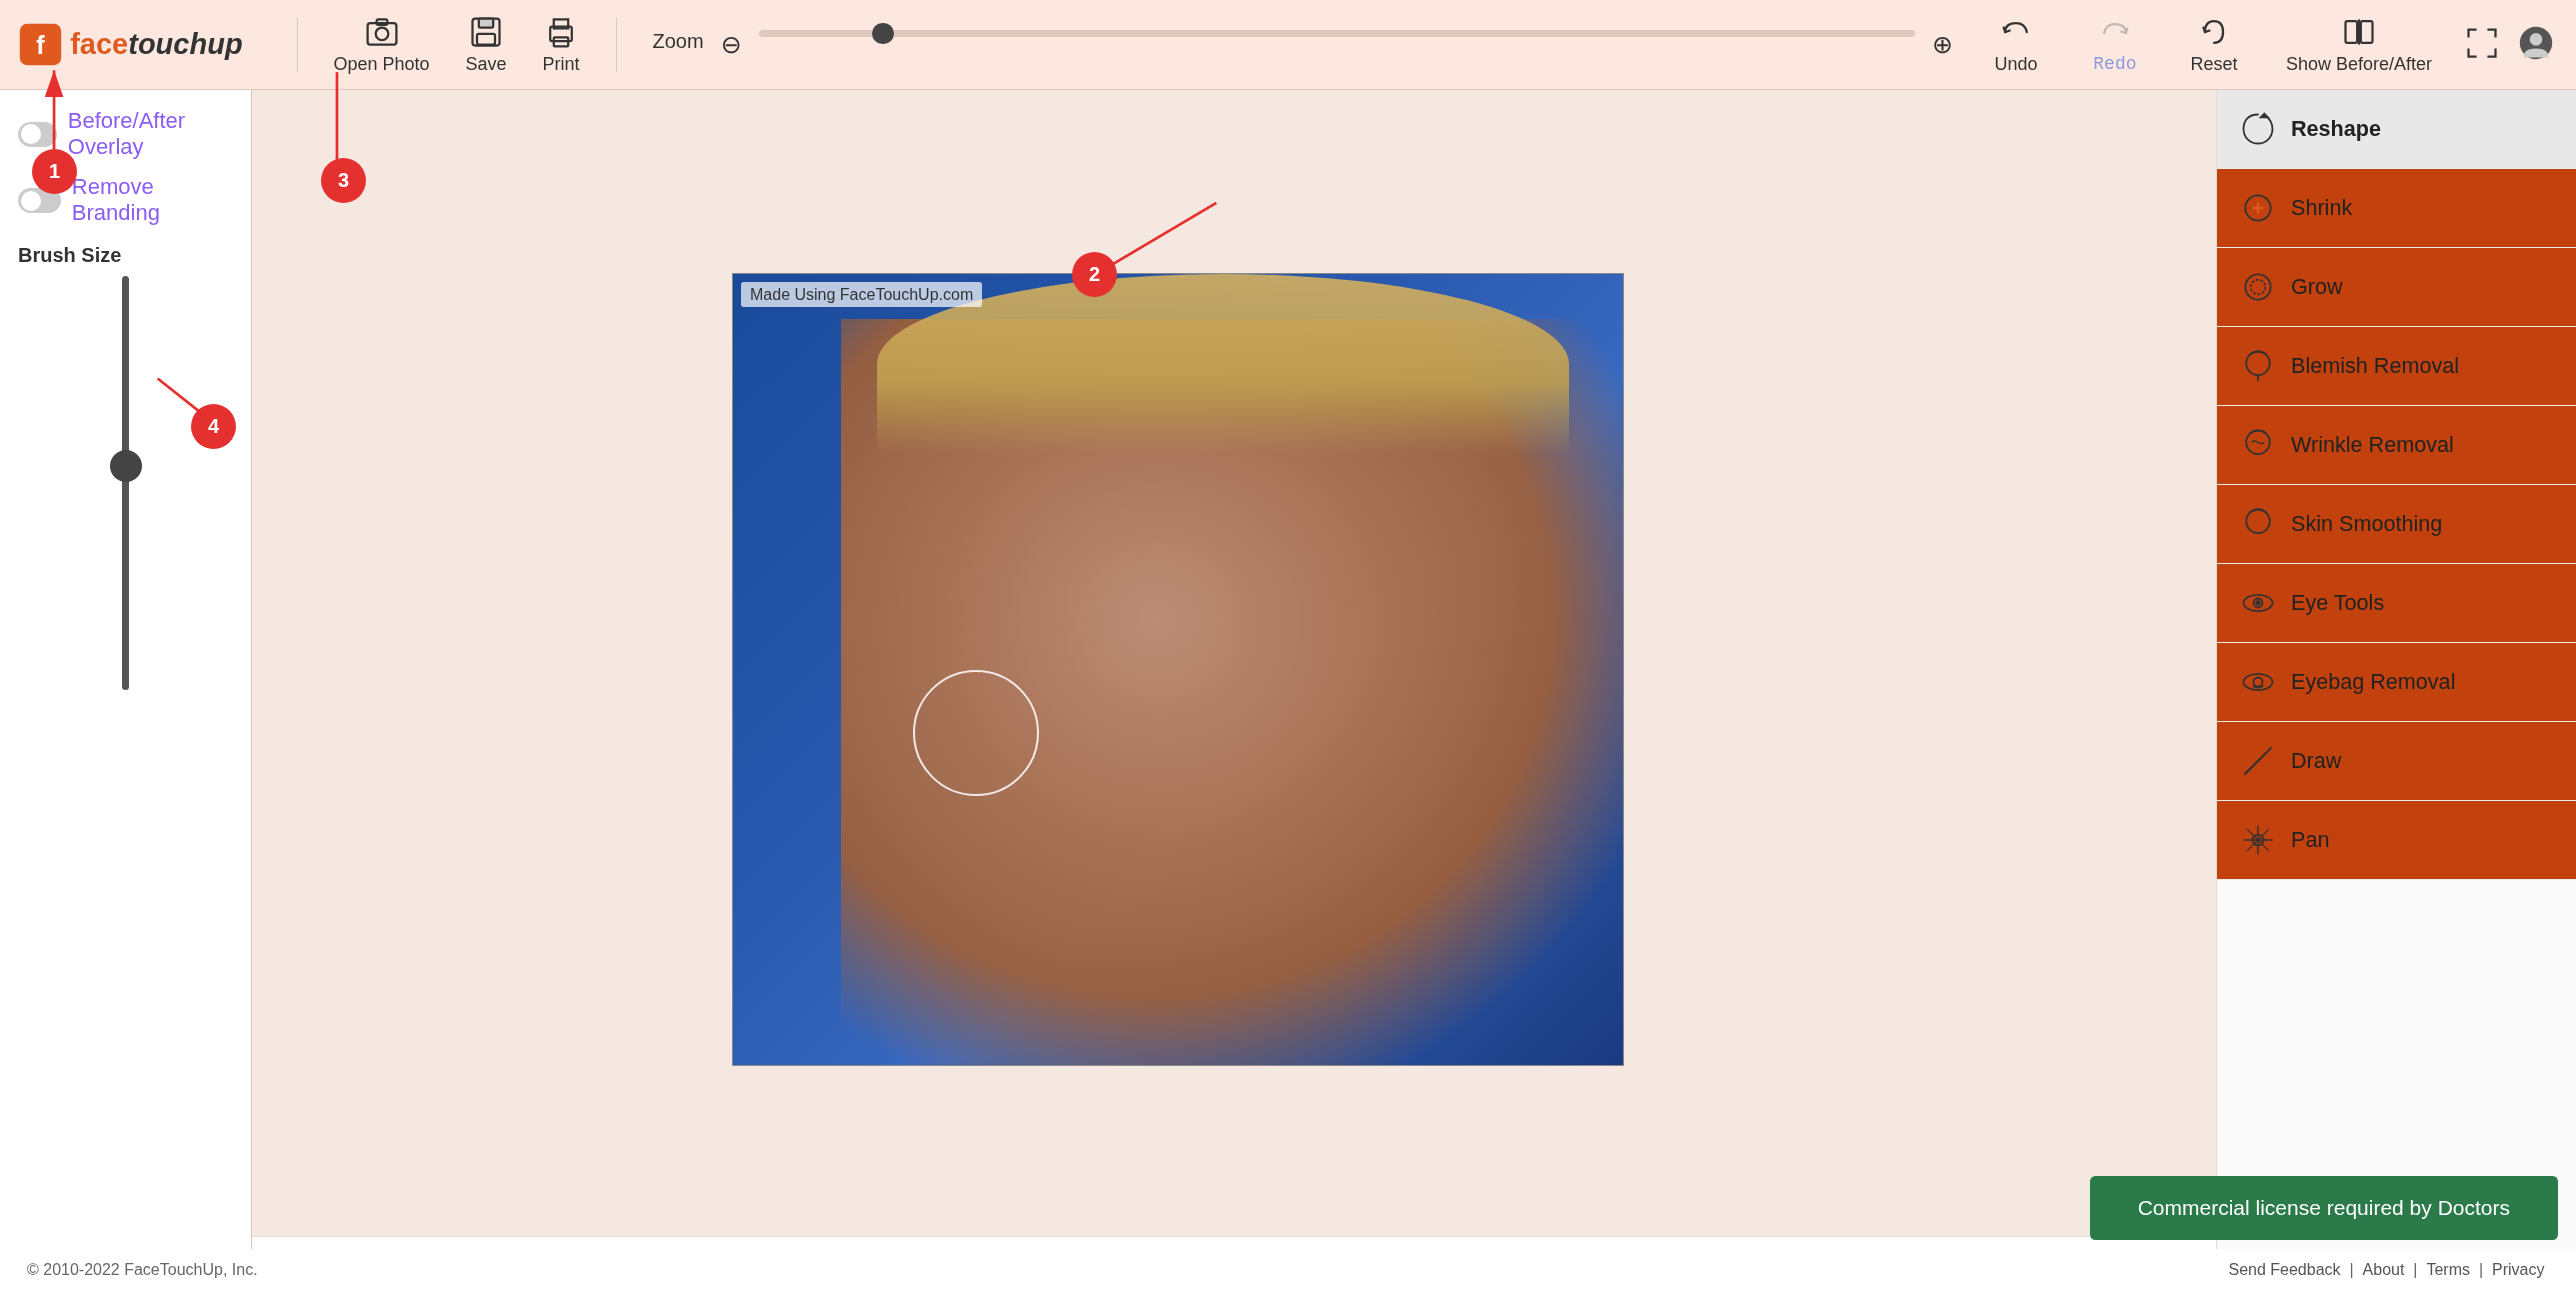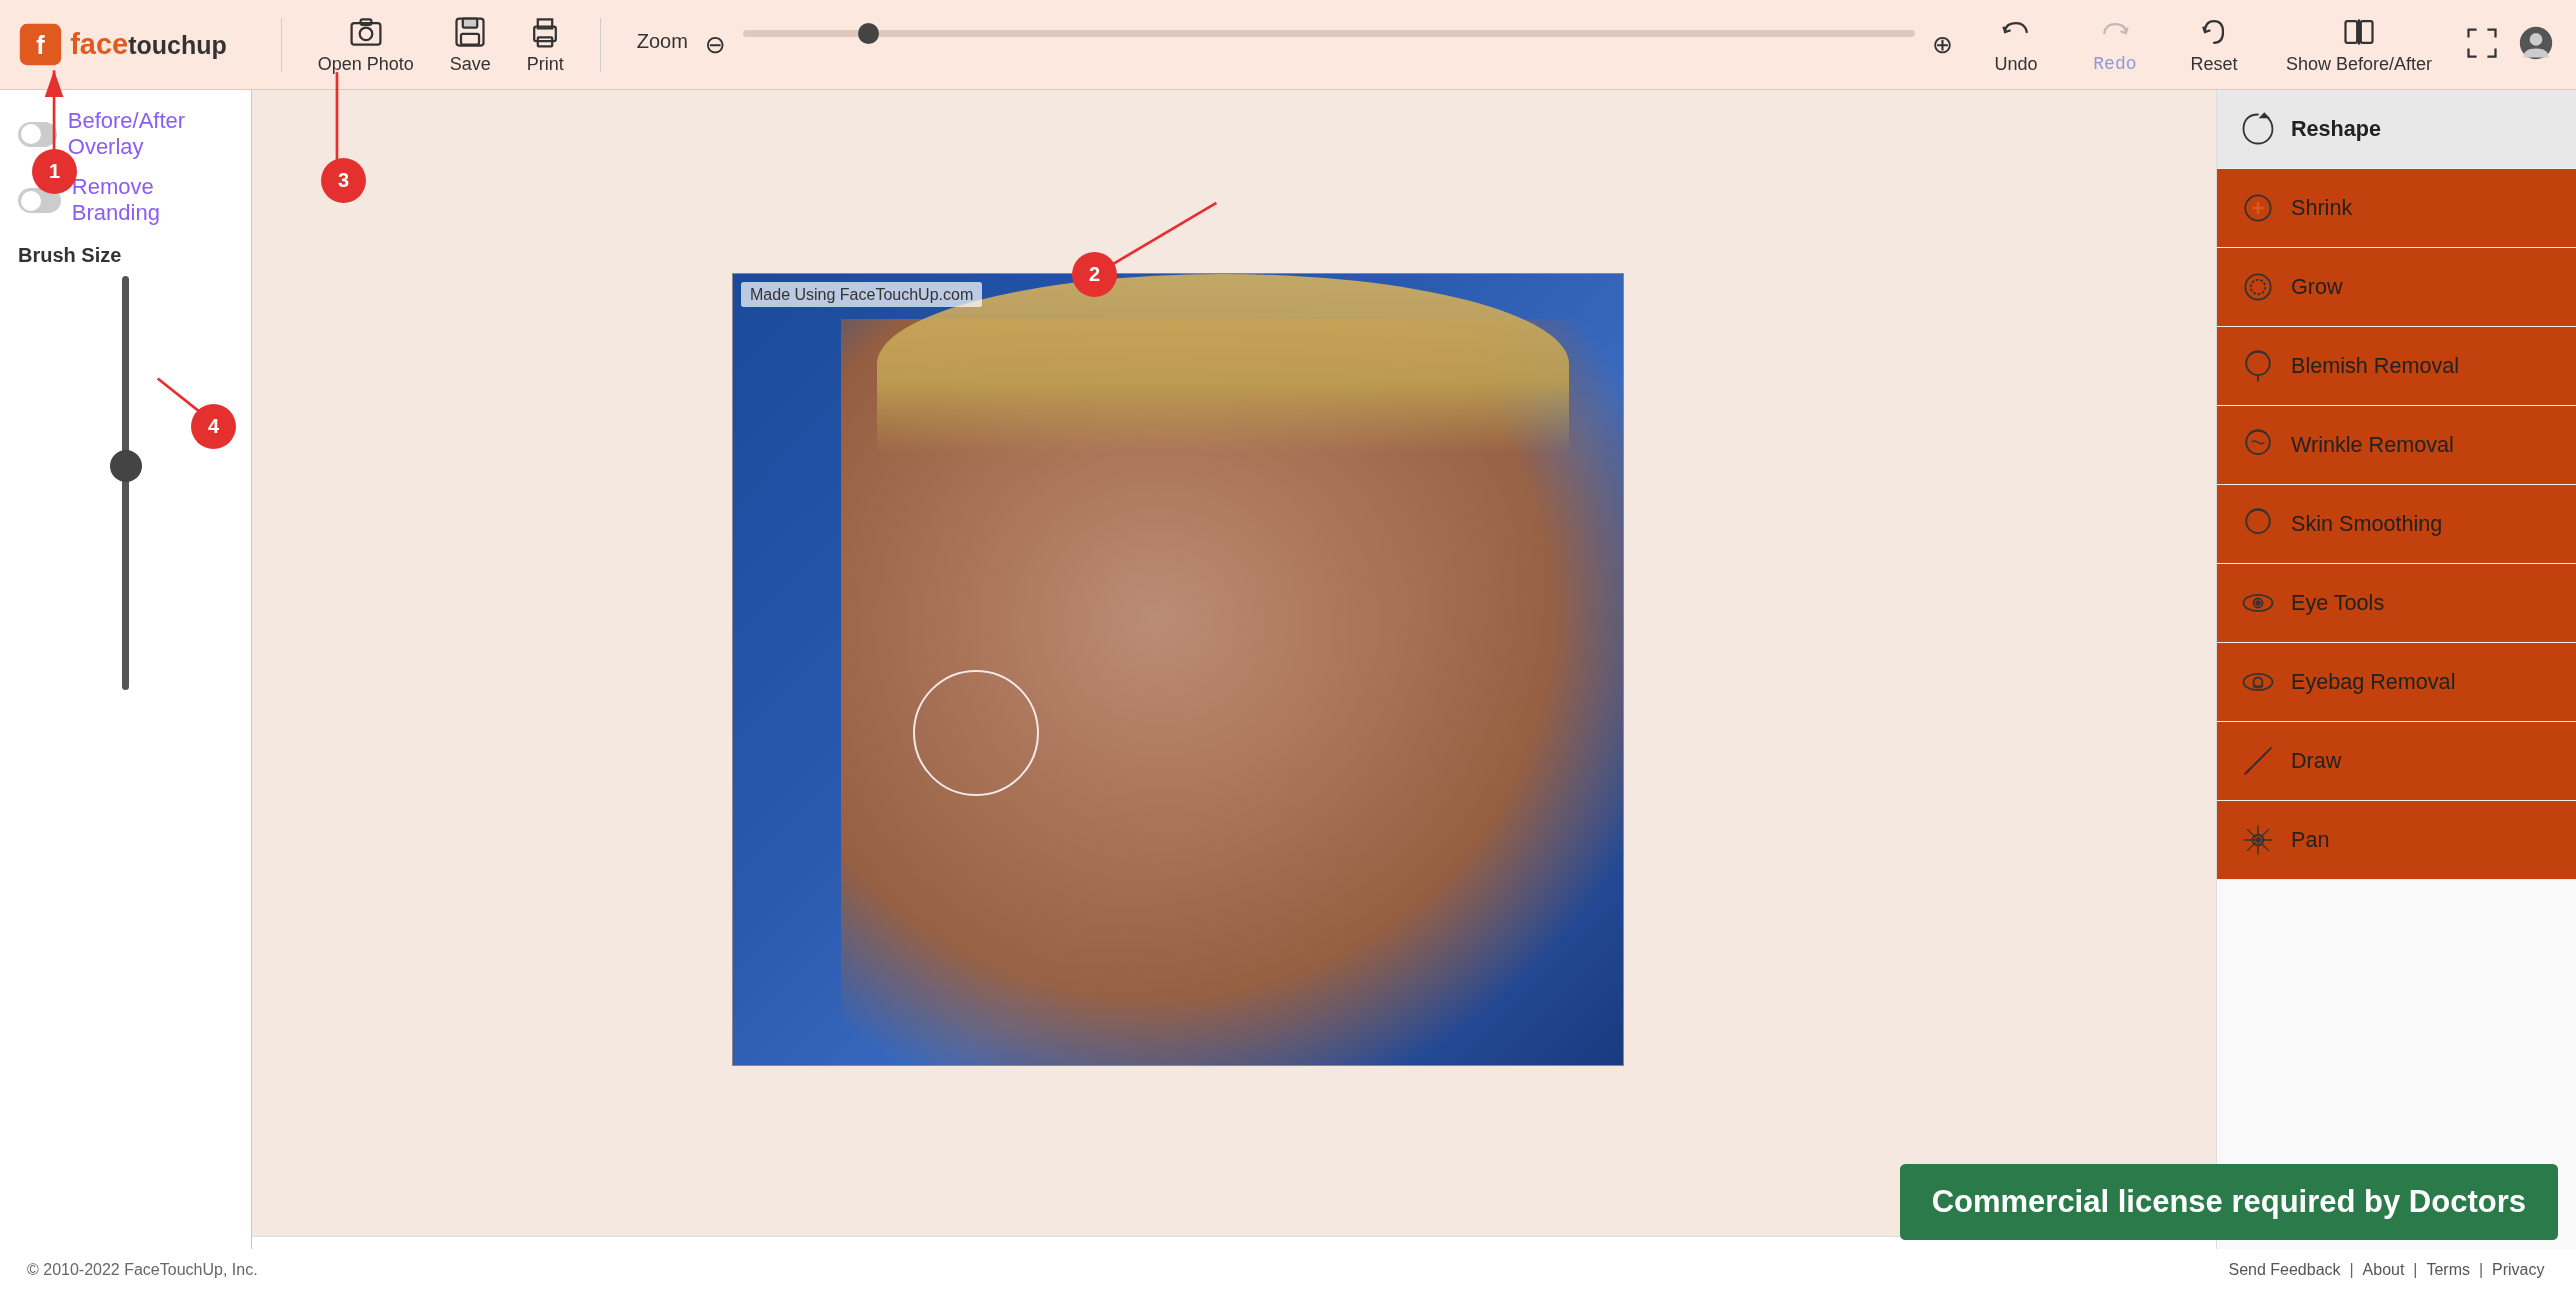--- a/index.html
+++ b/index.html
@@ -96,22 +96,22 @@
     .tool-item {
       display: flex; align-items: center; gap: 14.4px; padding: 20px 21.6px; border-bottom: 0.9px solid #eee;
       cursor: pointer; font-size: 21.6px; color: #222; background: #c2410c;
     }
     .tool-item.active { background: #e8e8e8; font-weight: 600; }
     .tool-icon { width: 38px; height: 38px; flex-shrink: 0; }
 
     
     #commercial-banner {
       position: absolute; bottom: 63px; right: 18px;
-      background: #2a7a4a; color: #fff; padding: 20px 32px;
-      border-radius: 5.4px; font-size: 31px; font-weight: bold; z-index: 20;
+      background: #2a7a4a; color: #fff; padding: 20px 48px;
+      border-radius: 5.4px; font-size: 21px; font-weight: normal; z-index: 20;
       max-width: 685px; text-align: center;
     }
 
     
     #footer {
       position: absolute; bottom: 0; left: 0; right: 0; height: 67px;
       background: #fff; border-top: 0.9px solid #ddd; display: flex;
       align-items: center; justify-content: space-between; padding: 0 27px;
       font-size: 16px; color: #666;
     }
@@ -135,21 +135,21 @@
 <body>
 
 <div id="header">
   <div id="logo-area">
 
     <svg id="logo-icon" viewBox="0 0 50 50">
       <rect x="2" y="2" width="46" height="46" rx="8" fill="#e05a20"></rect>
       <text x="25" y="36" text-anchor="middle" font-size="28" font-weight="bold" fill="white">f</text>
     </svg>
     <span id="logo-text">
-      <span style="color:#e05a20; font-size:29px; font-weight:bold;">face</span><span style="font-size:25px; font-weight:bold; color:#333;">touchup</span>
+      <span style="color:#e05a20; font-size:29px; font-weight:bold;">face</span><span style="font-size:29px; font-weight:bold; color:#333;font-style:italic;">touchup</span>
     </span>
   </div>
 
   <div class="toolbar-divider"></div>
 
   <button class="toolbar-btn">
     <svg viewBox="0 0 40 40" fill="none" stroke="#333" stroke-width="2.5">
       <rect x="4" y="10" width="32" height="24" rx="3"></rect>
       <circle cx="20" cy="22" r="7"></circle>
       <rect x="14" y="6" width="12" height="6" rx="2"></rect>

